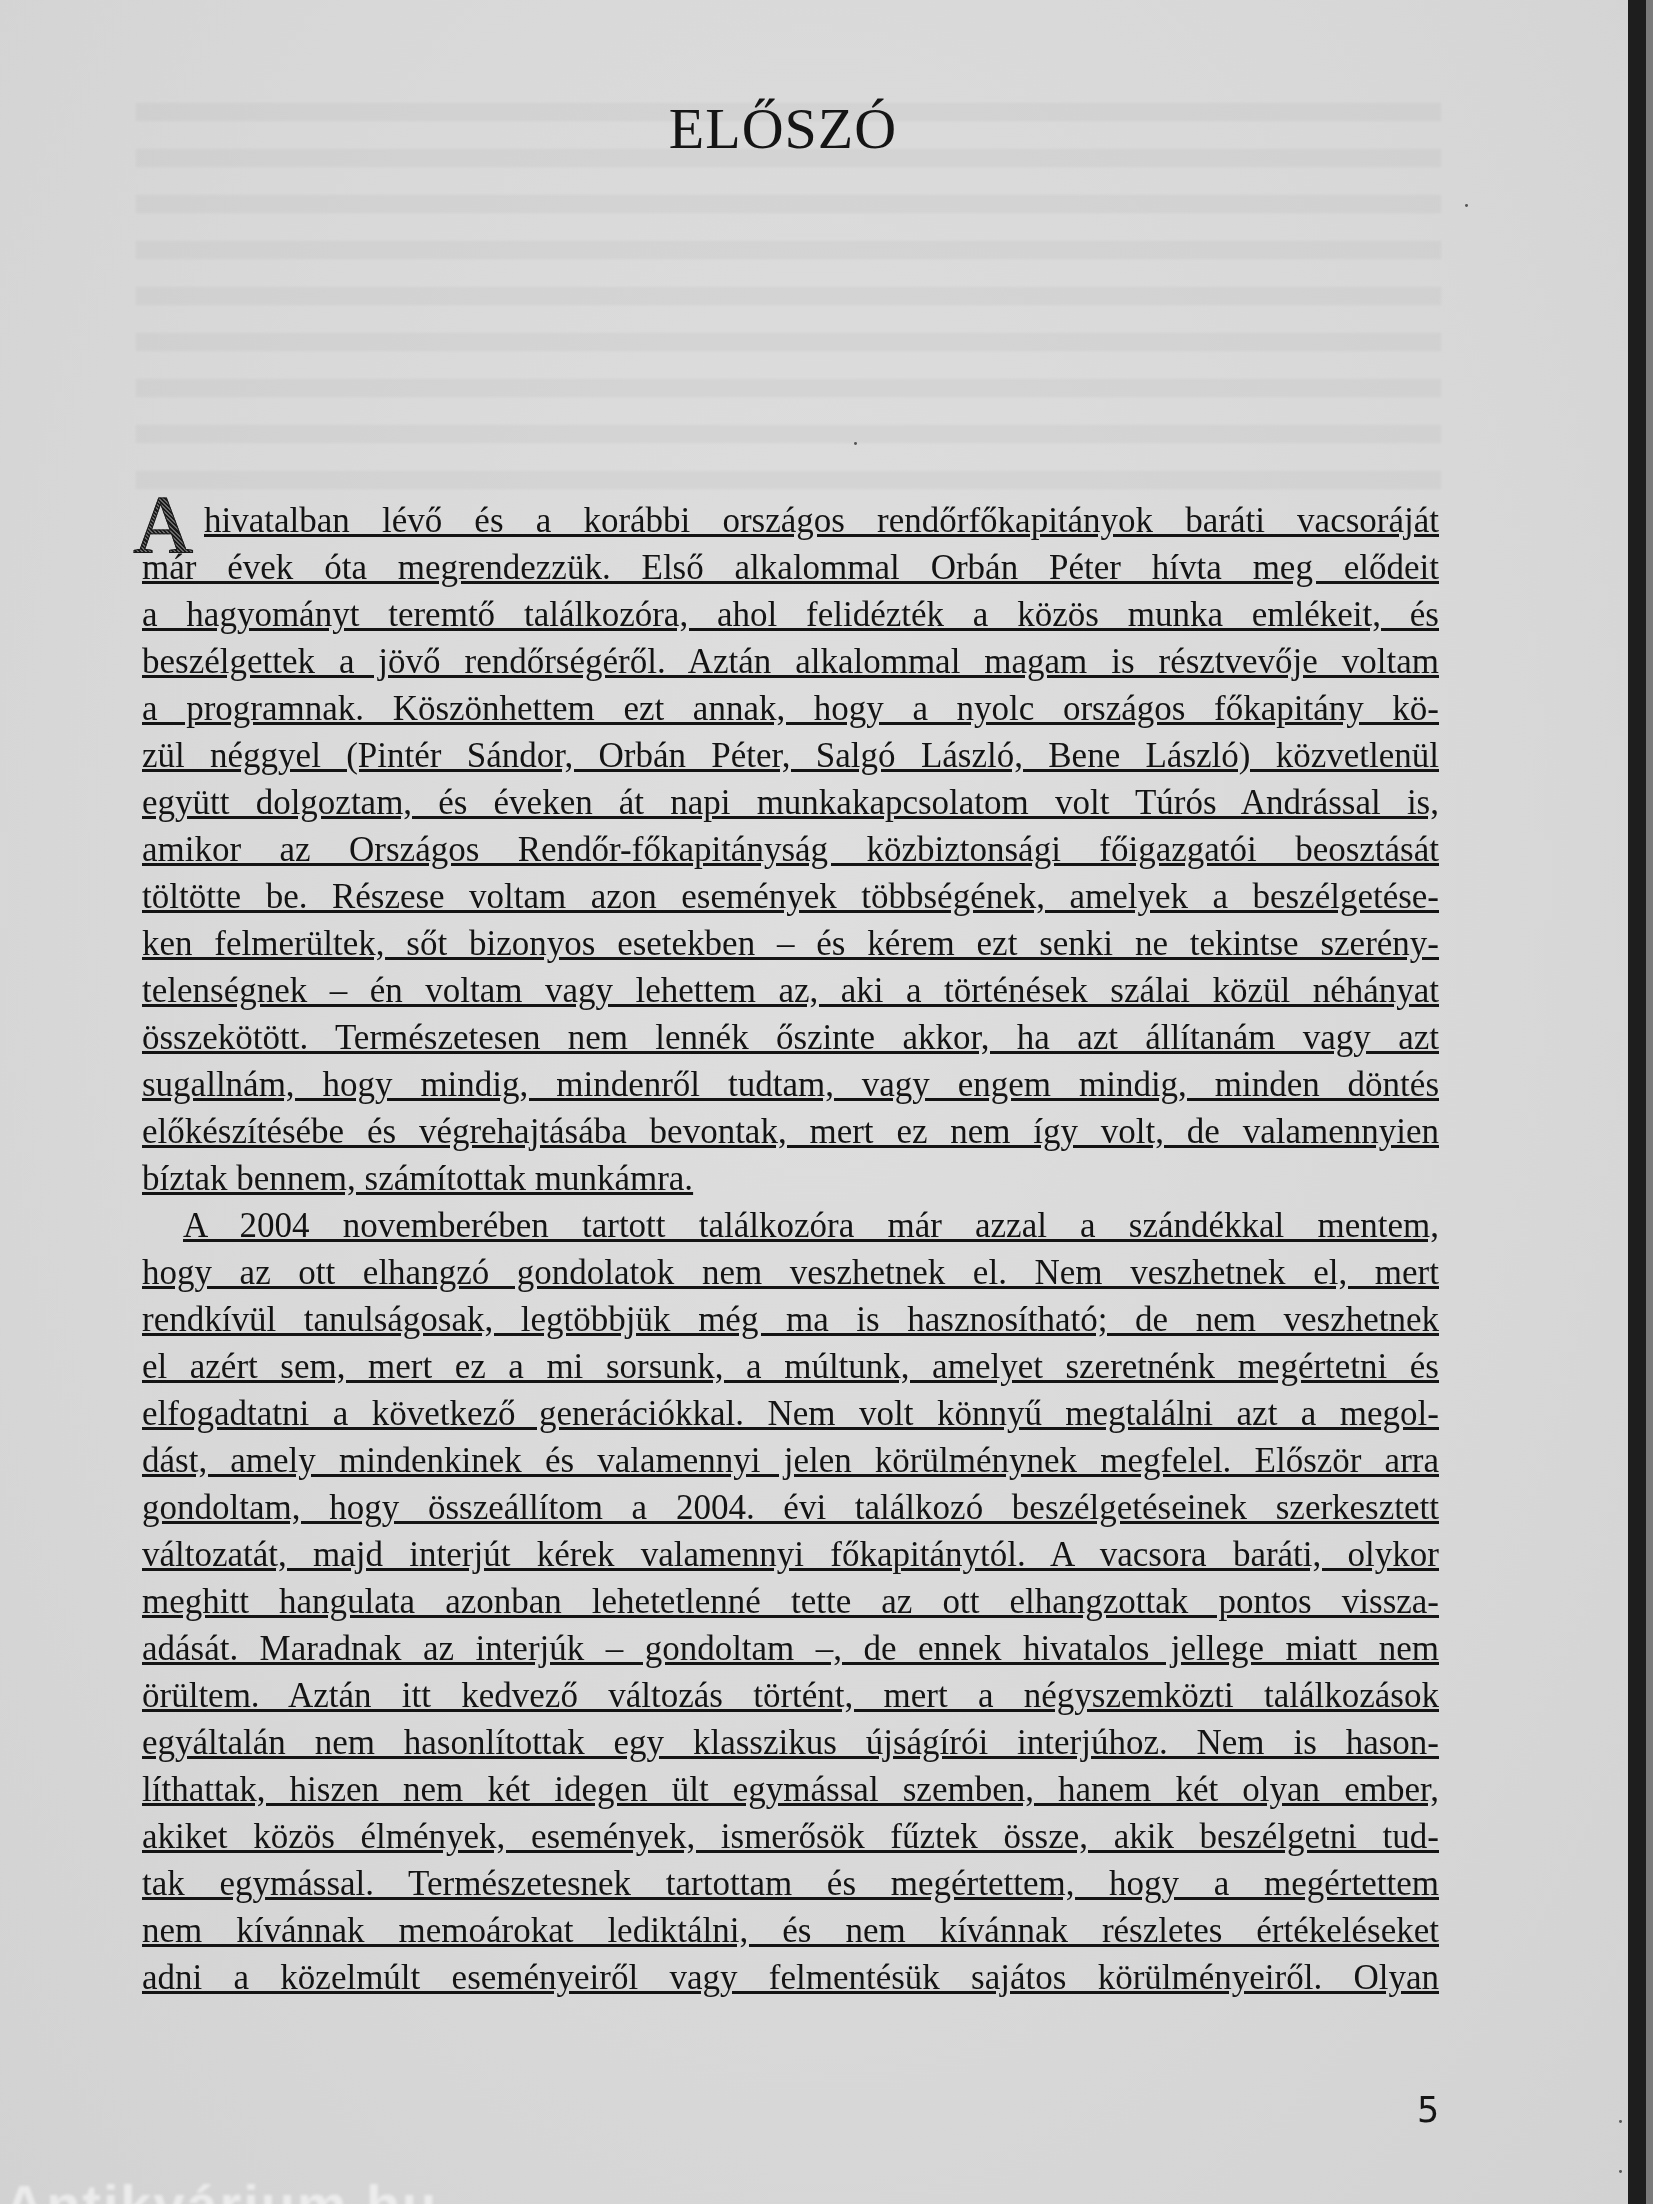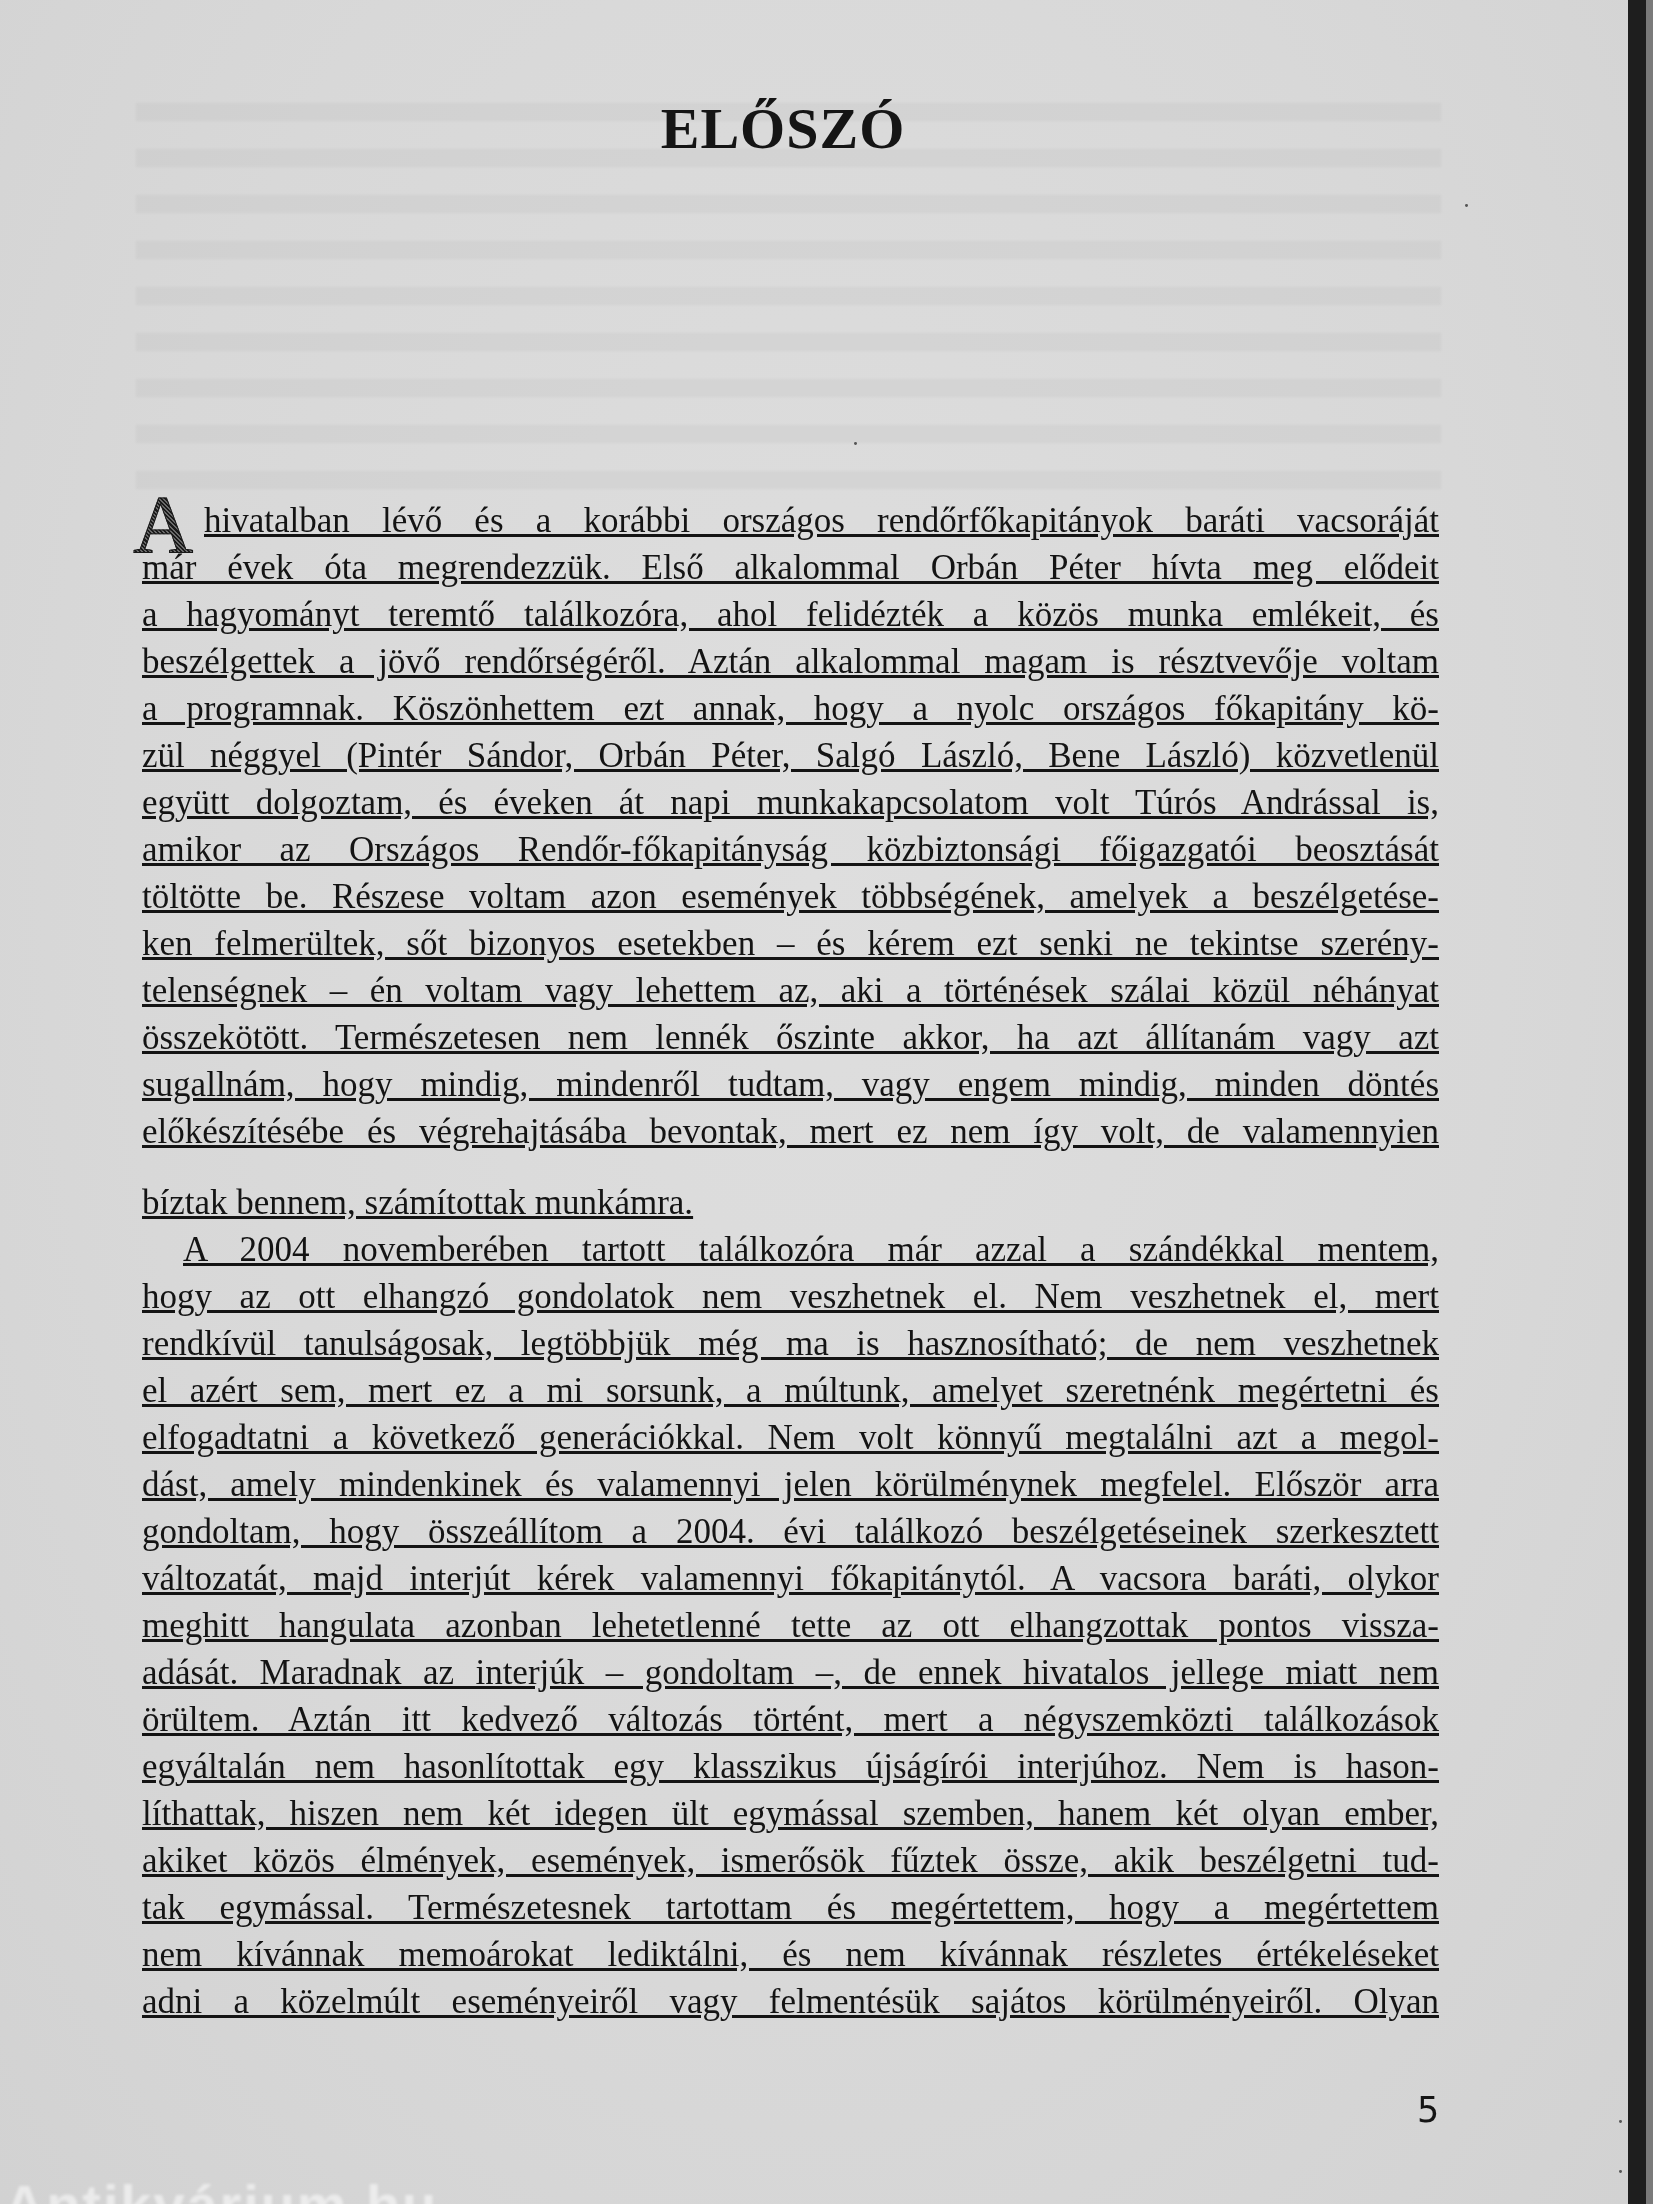--- a/index.html
+++ b/index.html
@@ -52,21 +52,21 @@
       height: 2205px;
       background: #7a7a7a;
     }
     .title {
       position: absolute;
       left: 0;
       top: 56px;
       width: 1566px;
       text-align: center;
       font-family: "Liberation Serif", "DejaVu Serif", serif;
-      font-weight: bold;
+      font-weight: normal;
       font-size: 58px;
       letter-spacing: 1px;
       color: #151515;
       line-height: 68px;
     }
     .body-text {
       position: absolute;
       left: 142px;
       top: 497px;
       width: 1297px;
@@ -80,21 +80,20 @@
       white-space: nowrap;
       text-align: justify;
       text-align-last: justify;
       height: 47px;
       overflow: visible;
       text-decoration: underline;
     }
     .line.last {
       text-align: left;
       text-align-last: left;
-      margin-top: 24px;
     }
     .line.first {
       padding-left: 62px;
     }
     .line.indent {
       padding-left: 41px;
     }
     .dropcap {
       position: absolute;
       left: -8.7px;

